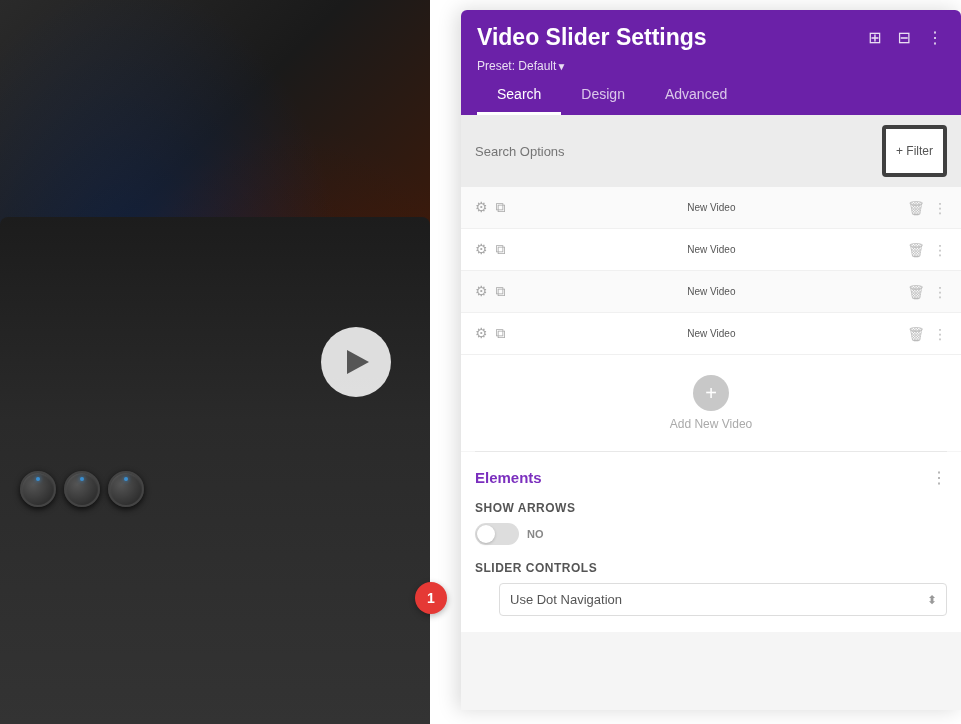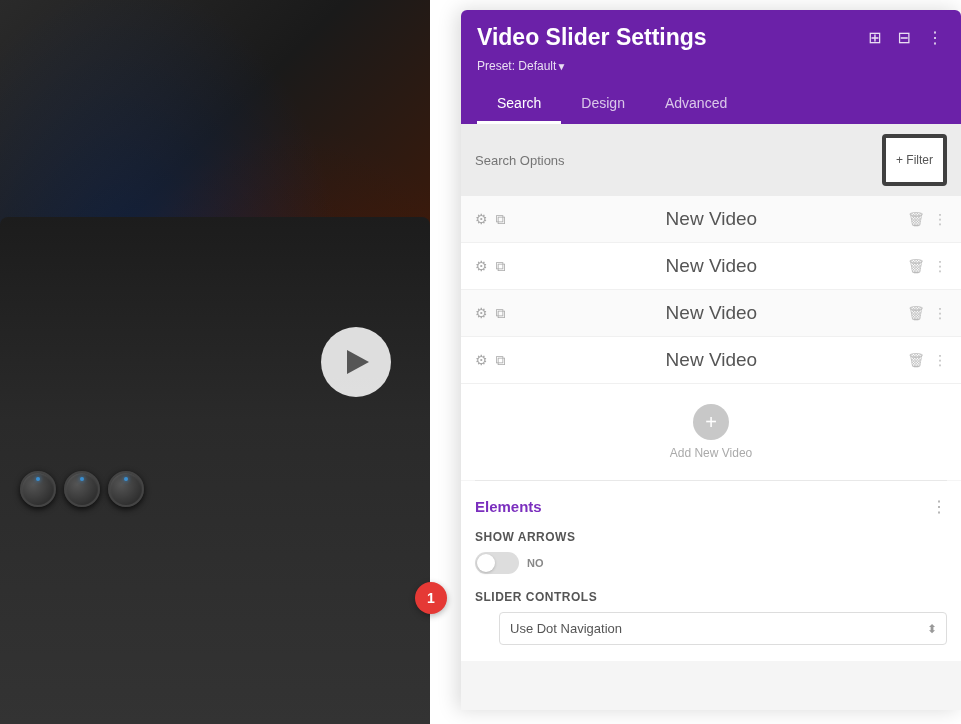--- a/index.html
+++ b/index.html
@@ -160,21 +160,21 @@
     .header-icon {
       color: rgba(255,255,255,0.85);
       font-size: 16px;
       cursor: pointer;
       padding: 2px;
     }
 
     .preset-row {
       color: rgba(255,255,255,0.85);
       font-size: 12px;
-      margin-bottom: 12px;
+      margin-bottom: 3px;
       display: flex;
       align-items: center;
     }
 
     .preset-arrow {
       font-size: 10px;
     }
 
     
     .tabs {
@@ -266,21 +266,21 @@
     .item-icon {
       color: #aaa;
       font-size: 14px;
       cursor: pointer;
     }
 
     .video-item-label {
       flex: 1;
       text-align: center;
       color: #555;
-      font-size: 19px;
+      font-size: 10px;
     }
 
     .video-item-actions {
       display: flex;
       gap: 8px;
       align-items: center;
     }
 
     .action-icon {
       color: #bbb;

